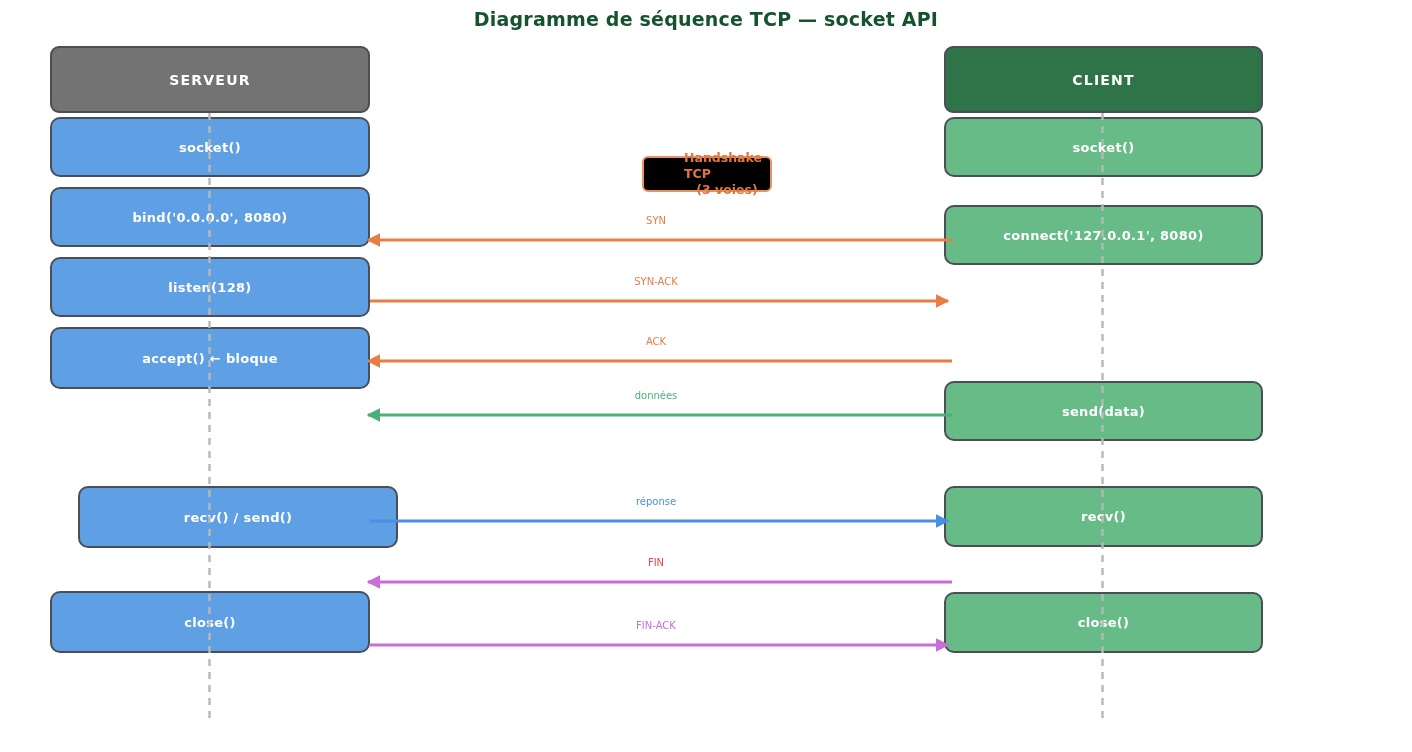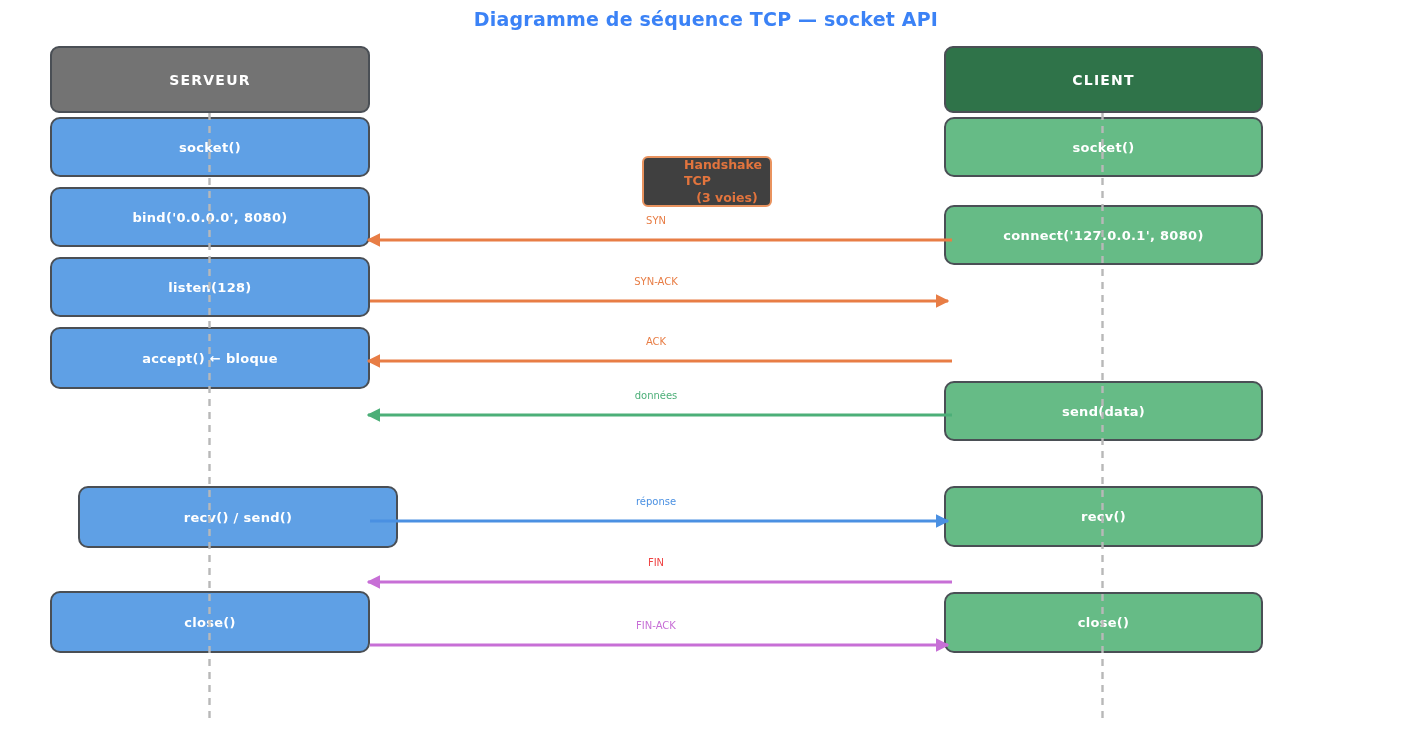--- a/index.html
+++ b/index.html
@@ -2,37 +2,37 @@
 <html><head>
 <meta charset="utf-8">
 <style>
   html,body { margin:0; padding:0; background:#ffffff; }
   .canvas {
     position:relative; width:1412px; height:752px; background:#ffffff;
     font-family:"DejaVu Sans", sans-serif; overflow:hidden;
   }
   .title {
     position:absolute; left:0; top:8px; width:1412px; text-align:center;
-    font-size:19px; font-weight:bold; color:#3b82f6; letter-spacing:0.2px;
+    font-size:19px; font-weight:bold; color:#14532d; letter-spacing:0.2px;
   }
   .box {
     position:absolute; box-sizing:border-box;
     display:flex; align-items:center; justify-content:center; text-align:center;
     border:2.5px solid #4a4f55; border-radius:10px;
     color:#ffffff; font-weight:bold; font-size:13px; letter-spacing:0.3px;
     z-index:2;
   }
   .header { font-size:14px; letter-spacing:1.2px; border-radius:9px; }
   .server-header { background:#737373; }
   .client-header { background:#2F7349; }
   .server-step { background:#5FA0E5; }
   .client-step { background:#66BB86; }
   .annotation {
-    position:absolute; left:642px; top:156px; width:130px; height:51px;
-    box-sizing:border-box; background:#404040; border:2px solid #E9935F;
+    position:absolute; left:642px; top:156px; width:130px; height:36px;
+    box-sizing:border-box; background:#000000; border:2px solid #E9935F;
     border-radius:6px; display:flex; flex-direction:column;
     align-items:center; justify-content:center;
     color:#E2743D; font-weight:bold; font-size:12.5px; line-height:1.3;
     z-index:6;
     padding-left:40px;
   }
   .overlay { position:absolute; left:0; top:0; z-index:5; pointer-events:none; }
   .msg-label {
     position:absolute; width:220px; left:546px; text-align:center;
     font-size:10px; z-index:5; pointer-events:none;

